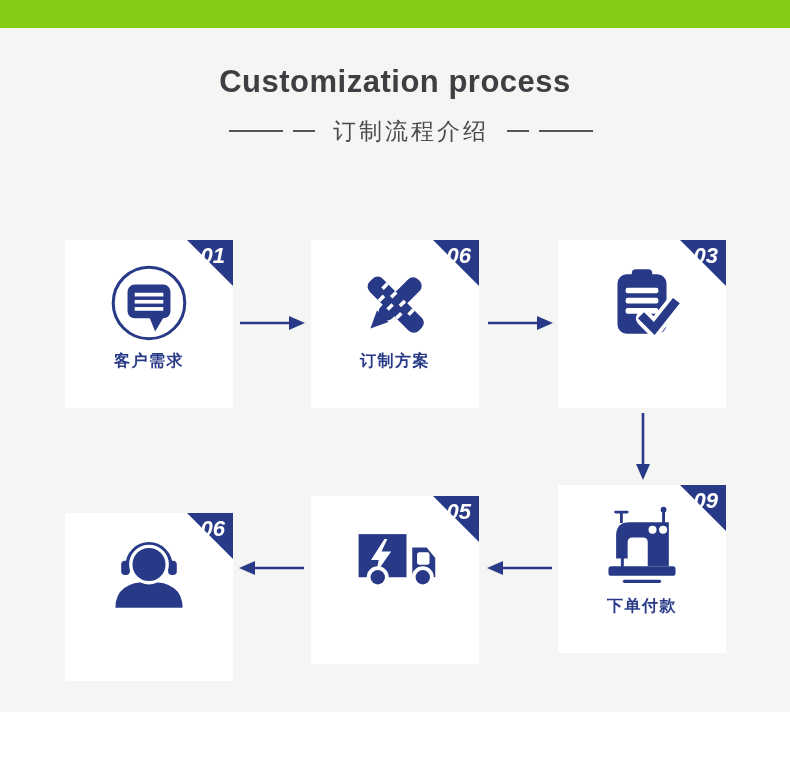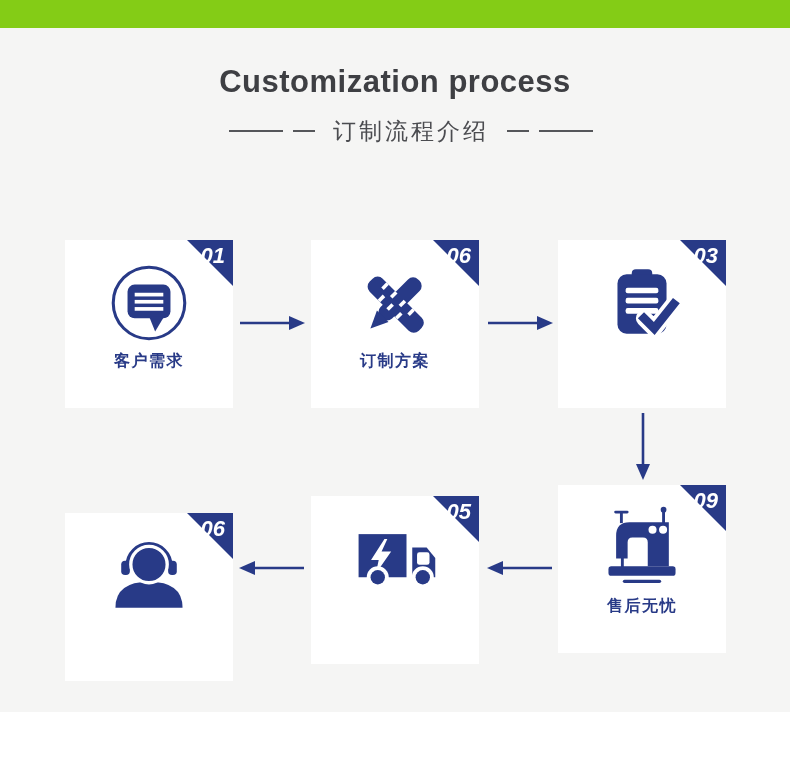--- a/index.html
+++ b/index.html
@@ -110,21 +110,21 @@
         <rect x="69" y="6" width="3" height="15" fill="#283a87"></rect>
         <circle cx="70.5" cy="7" r="3" fill="#283a87"></circle>
         <path d="M21 58 L21 34 Q21 20 35 20 L76 20 L76 66 L54 66 L54 41 Q54 36 49 36 L38 36 Q33 36 33 41 L33 58 Z" fill="#283a87"></path>
         <circle cx="59" cy="28" r="4.2" fill="#ffffff"></circle>
         <circle cx="70" cy="28" r="4.2" fill="#ffffff"></circle>
         <rect x="26" y="46" width="3" height="22" fill="#283a87"></rect>
         <rect x="13" y="66" width="70" height="10" rx="3" fill="#283a87"></rect>
         <rect x="28" y="80" width="40" height="3.5" rx="1.75" fill="#283a87"></rect>
       </svg>
     </div>
-    <div class="label">售后无忧</div>
+    <div class="label">下单付款</div>
   </div>
 
   <div class="card" style="left:311px;top:485px;margin-top:11px;">
     <div class="corner"></div>
     <div class="corner-num">05</div>
     <div class="icon-wrap">
       <svg class="icon" viewBox="0 0 96 96">
         <rect x="10" y="21" width="50" height="45" fill="#283a87"></rect>
         <polygon points="37,26 23,48 31,48 28,62 44,39 34,39 40,26" fill="#ffffff"></polygon>
         <path d="M66 35 L81 35 L90 46 L90 66 L66 66 Z" fill="#283a87"></path>

